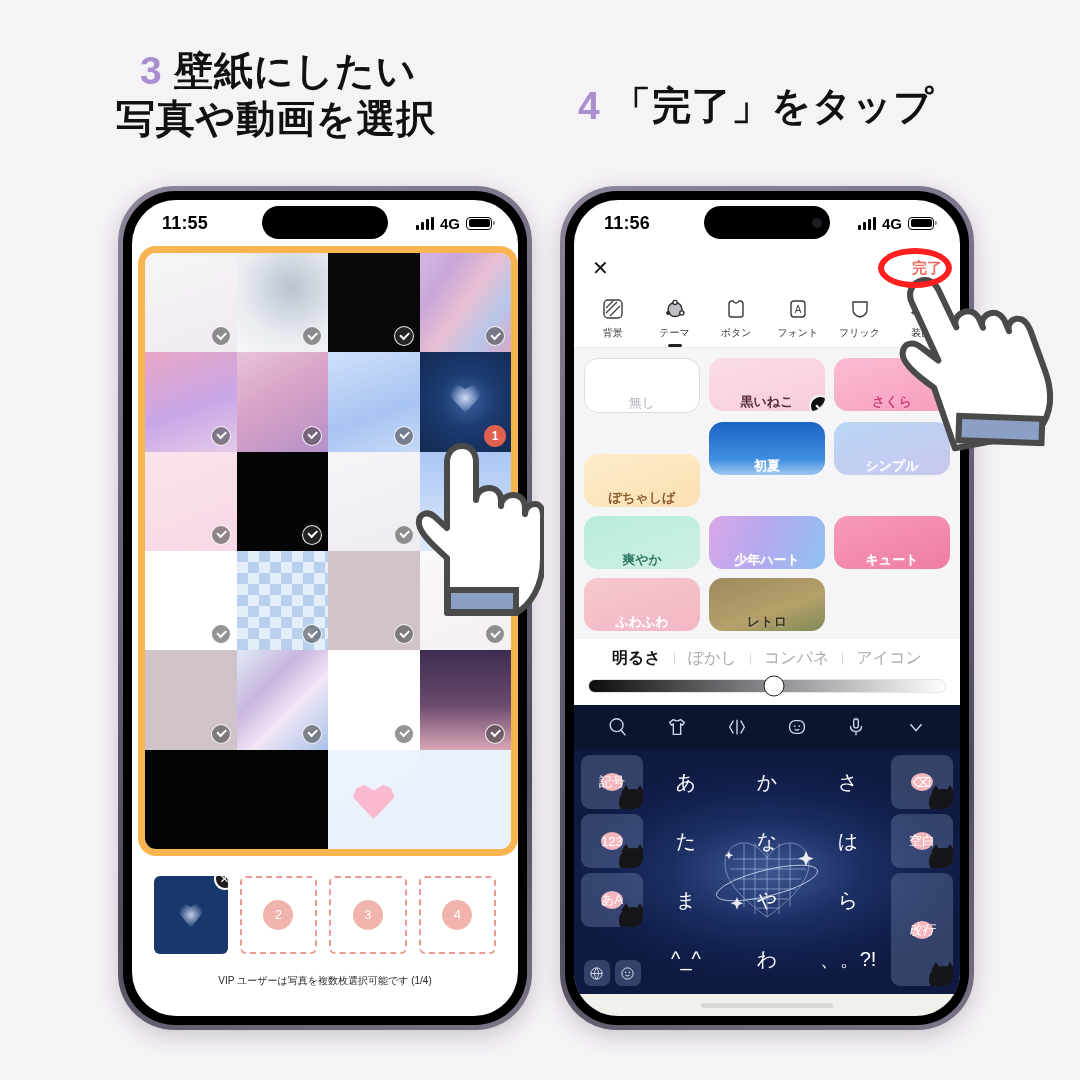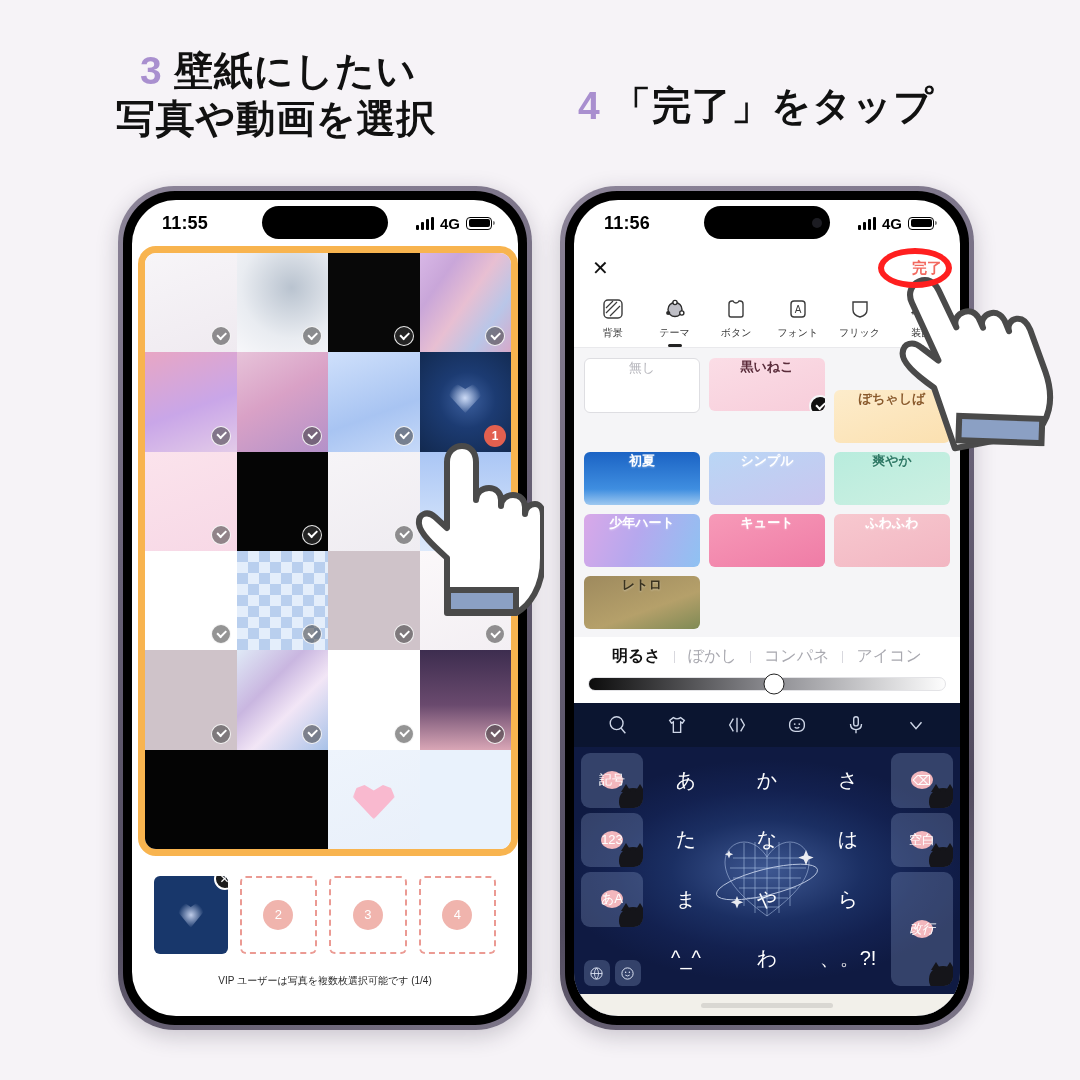--- a/index.html
+++ b/index.html
@@ -74,21 +74,21 @@
   .redring{position:absolute;right:8px;top:2px;width:74px;height:40px;border:6px solid #ff1f1f;border-radius:50%;box-sizing:border-box;z-index:2;}
 
   .tabs{display:flex;padding:6px 8px 0;box-sizing:border-box;}
   .tab{flex:1;display:flex;flex-direction:column;align-items:center;gap:4px;position:relative;padding-bottom:7px;}
   .tab .ic{width:26px;height:26px;display:flex;align-items:center;justify-content:center;}
   .tab .lb{font-size:10px;color:#3b3b3b;}
   .tab.active::after{content:"";position:absolute;bottom:0;left:50%;transform:translateX(-50%);width:14px;height:3px;border-radius:2px;background:#222;}
   .tabs-sep{height:1px;background:#e9e9ec;margin:0 0 0 0;}
 
   .themes{background:#f5f5f7;padding:10px 10px 8px;display:grid;grid-template-columns:repeat(3,1fr);gap:9px;}
-  .th{height:53px;border-radius:6px;position:relative;overflow:hidden;display:flex;align-items:flex-start;justify-content:center;font-size:13px;font-weight:bold;}
+  .th{height:53px;border-radius:14px;position:relative;overflow:hidden;display:flex;align-items:flex-end;justify-content:center;font-size:13px;font-weight:bold;}
   .th .lab{position:relative;z-index:2;text-shadow:0 1px 2px rgba(255,255,255,.35);}
   .th.none{background:#fff;border:1px solid #dedee2;color:#b5b5bb;font-weight:normal;}
   .th .tick{position:absolute;right:-6px;bottom:-6px;width:22px;height:22px;border-radius:50%;background:#111;border:2px solid #f5f5f7;box-sizing:border-box;z-index:3;}
   .th .tick::after{content:"";position:absolute;left:4.5px;top:5px;width:7px;height:3.5px;border-left:2px solid #fff;border-bottom:2px solid #fff;transform:rotate(-45deg);}
 
   .ctrlrow{background:#fff;display:flex;align-items:center;justify-content:center;gap:0;padding:9px 12px 4px;}
   .ctrlrow .ci{font-size:16px;color:#a9a9b0;padding:0 13px;}
   .ctrlrow .ci.on{color:#111;font-weight:bold;}
   .ctrlrow .dv{width:1px;height:12px;background:#d8d8de;}
   .sliderrow{background:#fff;padding:6px 14px 12px;}
@@ -344,20 +344,23 @@
           </div>
         <div class="tabs-sep"></div>
 
         <div class="themes" id="theme-grid">
             <div class="th none">
               <span class="lab">無し</span>
             </div>
             <div class="th" style="background: linear-gradient(160deg, rgb(251, 221, 230), rgb(247, 205, 218)); color: rgb(91, 43, 58);">
               <span class="lab">黒いねこ</span>
               <span class="tick"></span>
+            </div>
+            <div class="th" style="background: linear-gradient(160deg, rgb(251, 188, 212), rgb(247, 157, 189)); color: rgb(209, 58, 122);">
+              <span class="lab">さくら</span>
             </div>
             <div class="th" style="background: linear-gradient(160deg, rgb(253, 236, 203), rgb(251, 224, 176)); color: rgb(138, 90, 43); margin-top: 32px;">
               <span class="lab">ぽちゃしば</span>
             </div>
             <div class="th" style="background: linear-gradient(rgb(27, 99, 196), rgb(63, 142, 224) 70%, rgb(158, 200, 240)); color: rgb(255, 255, 255);">
               <span class="lab">初夏</span>
             </div>
             <div class="th" style="background: linear-gradient(160deg, rgb(185, 214, 245), rgb(201, 198, 239)); color: rgb(255, 255, 255);">
               <span class="lab">シンプル</span>
             </div>

